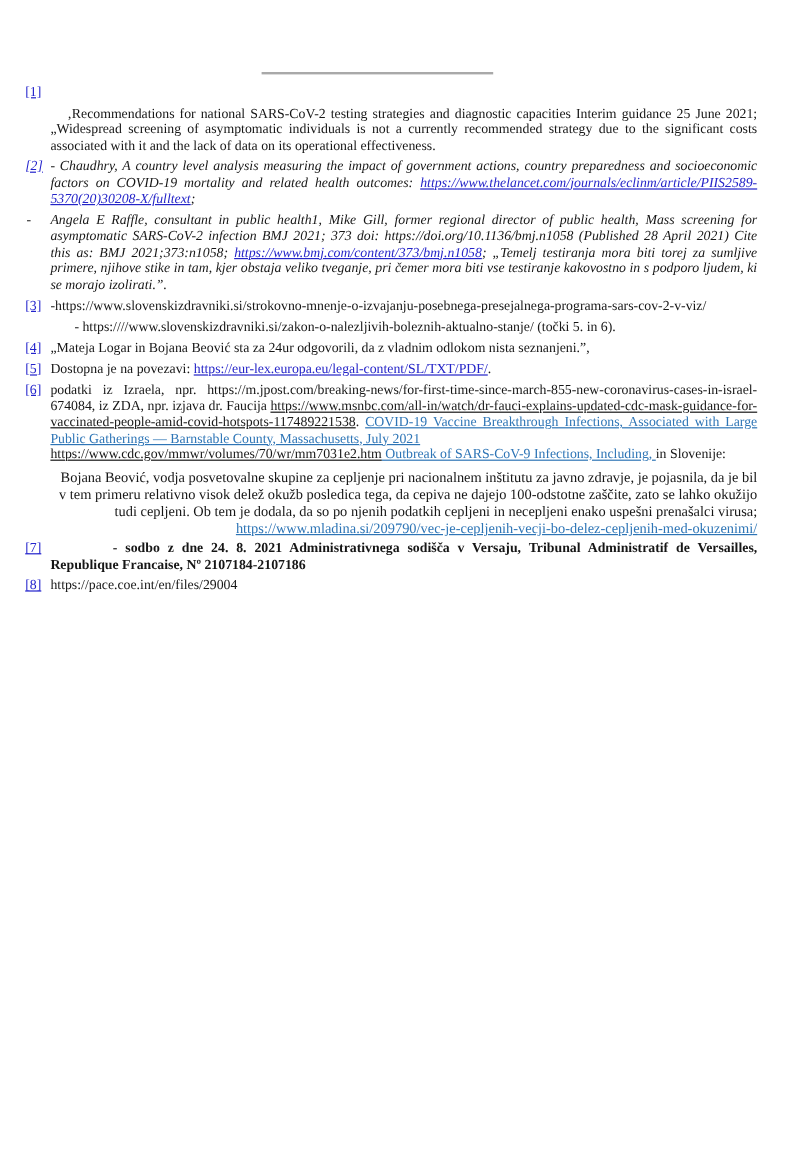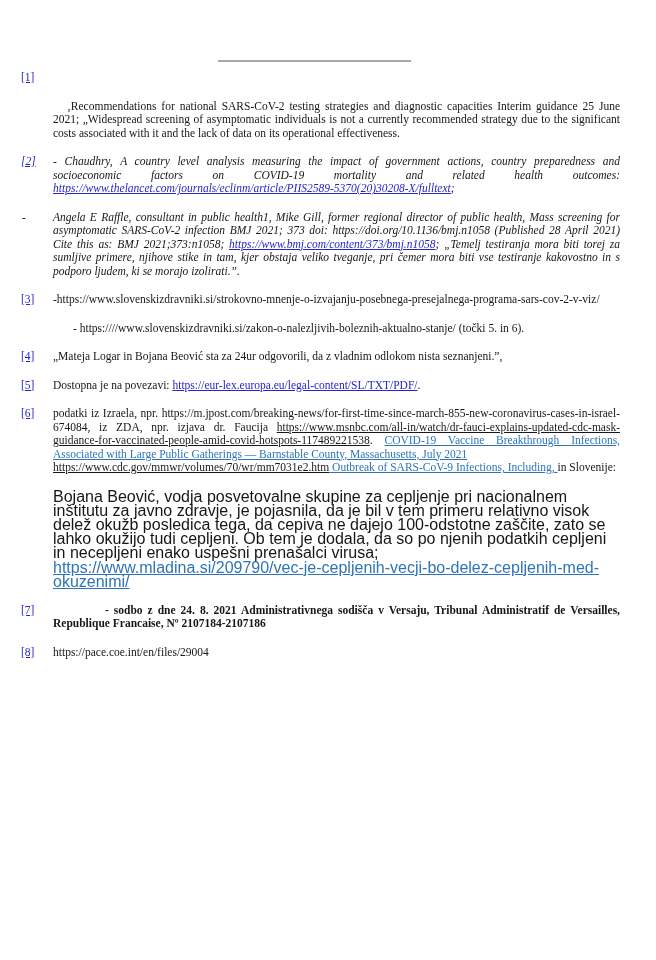--- a/index.html
+++ b/index.html
@@ -6,36 +6,36 @@
   html,body { margin:0; padding:0; background:#ffffff; }
   .page {
     position:relative; width:656px; height:960px; overflow:hidden;
     background:#ffffff; color:#161616;
     font-family:"Liberation Serif", serif;
   }
   .content { position:absolute; left:38px; top:60px; width:597px; }
   .sep { width:193px; margin-left:180px; height:0;
          border-top:2px solid #a9a9a9; margin-bottom:9px; }
   .fn { position:relative; font-size:11.5px; line-height:13.5px; text-align:justify; margin:0; }
-  .fn p { margin:15px; }
+  .fn p { margin:4px; }
   .m { color:#2323cc; text-decoration:underline; cursor:pointer; }
   .m-abs { position:absolute; left:-17px; top:0; }
   .m-block { display:block; margin-left:-17px; text-align:left; }
   .dash { position:absolute; left:-16px; }
   .it { font-style:italic; }
   .b  { font-weight:bold; }
   .left { text-align:left; }
   .lnk       { color:#2424c8; text-decoration:underline; cursor:pointer; }
   .lnk-dark  { color:#181818; text-decoration:underline; cursor:pointer; }
   .lnk-light { color:#2e75b6; text-decoration:underline; cursor:pointer; }
   .indent-sm { text-indent:14px; }
   .ind38 { text-indent:38px; }
   .ind52 { text-indent:52px; }
   .pad20 { padding-left:20px; }
-  .sans { font-family:Liberation Sans, sans-serif; font-size:16px; line-height:14.2px; text-align:left; }
+  .sans { font-family:Liberation Serif, serif; font-size:12px; line-height:14.2px; text-align:right; }
 </style>
 </head>
 <body>
 
 <div class="page">
   <div class="content">
 
     <div class="sep"></div>
 
     <div class="fn">

